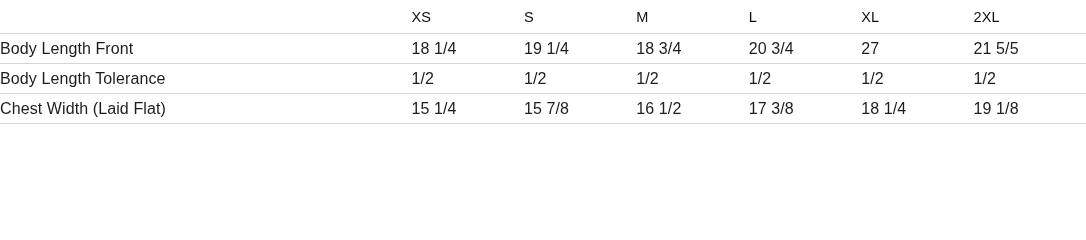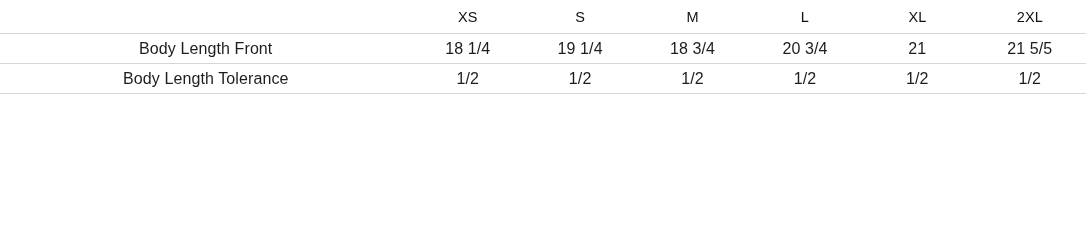--- a/index.html
+++ b/index.html
@@ -14,21 +14,21 @@
     color: #1a1a1a;
     overflow: hidden;
   }
   .size-table {
     width: 1086px;
     border-collapse: collapse;
     table-layout: fixed;
   }
   .size-table th,
   .size-table td {
-    text-align: center;
+    text-align: left;
     padding: 0;
     vertical-align: middle;
     font-weight: normal;
   }
   .size-table col.label-col { width: 410px; }
   .size-table col.size-col  { width: 112px; }
 
   thead th {
     height: 33px;
     border-bottom: 1px solid #d6d6d6;
@@ -75,26 +75,35 @@
       <th>2XL</th>
     </tr>
   </thead>
   <tbody>
     <tr>
       <td class="row-label">Body Length Front</td>
       <td>18 1/4</td>
       <td>19 1/4</td>
       <td>18 3/4</td>
       <td>20 3/4</td>
-      <td>21</td>
+      <td>27</td>
       <td>21 5/5</td>
     </tr>
     <tr>
       <td class="row-label">Body Length Tolerance</td>
       <td>1/2</td>
       <td>1/2</td>
       <td>1/2</td>
       <td>1/2</td>
       <td>1/2</td>
       <td>1/2</td>
     </tr>
+    <tr>
+      <td class="row-label">Chest Width (Laid Flat)</td>
+      <td>15 1/4</td>
+      <td>15 7/8</td>
+      <td>16 1/2</td>
+      <td>17 3/8</td>
+      <td>18 1/4</td>
+      <td>19 1/8</td>
+    </tr>
   </tbody>
 </table>
 
 </body></html>

